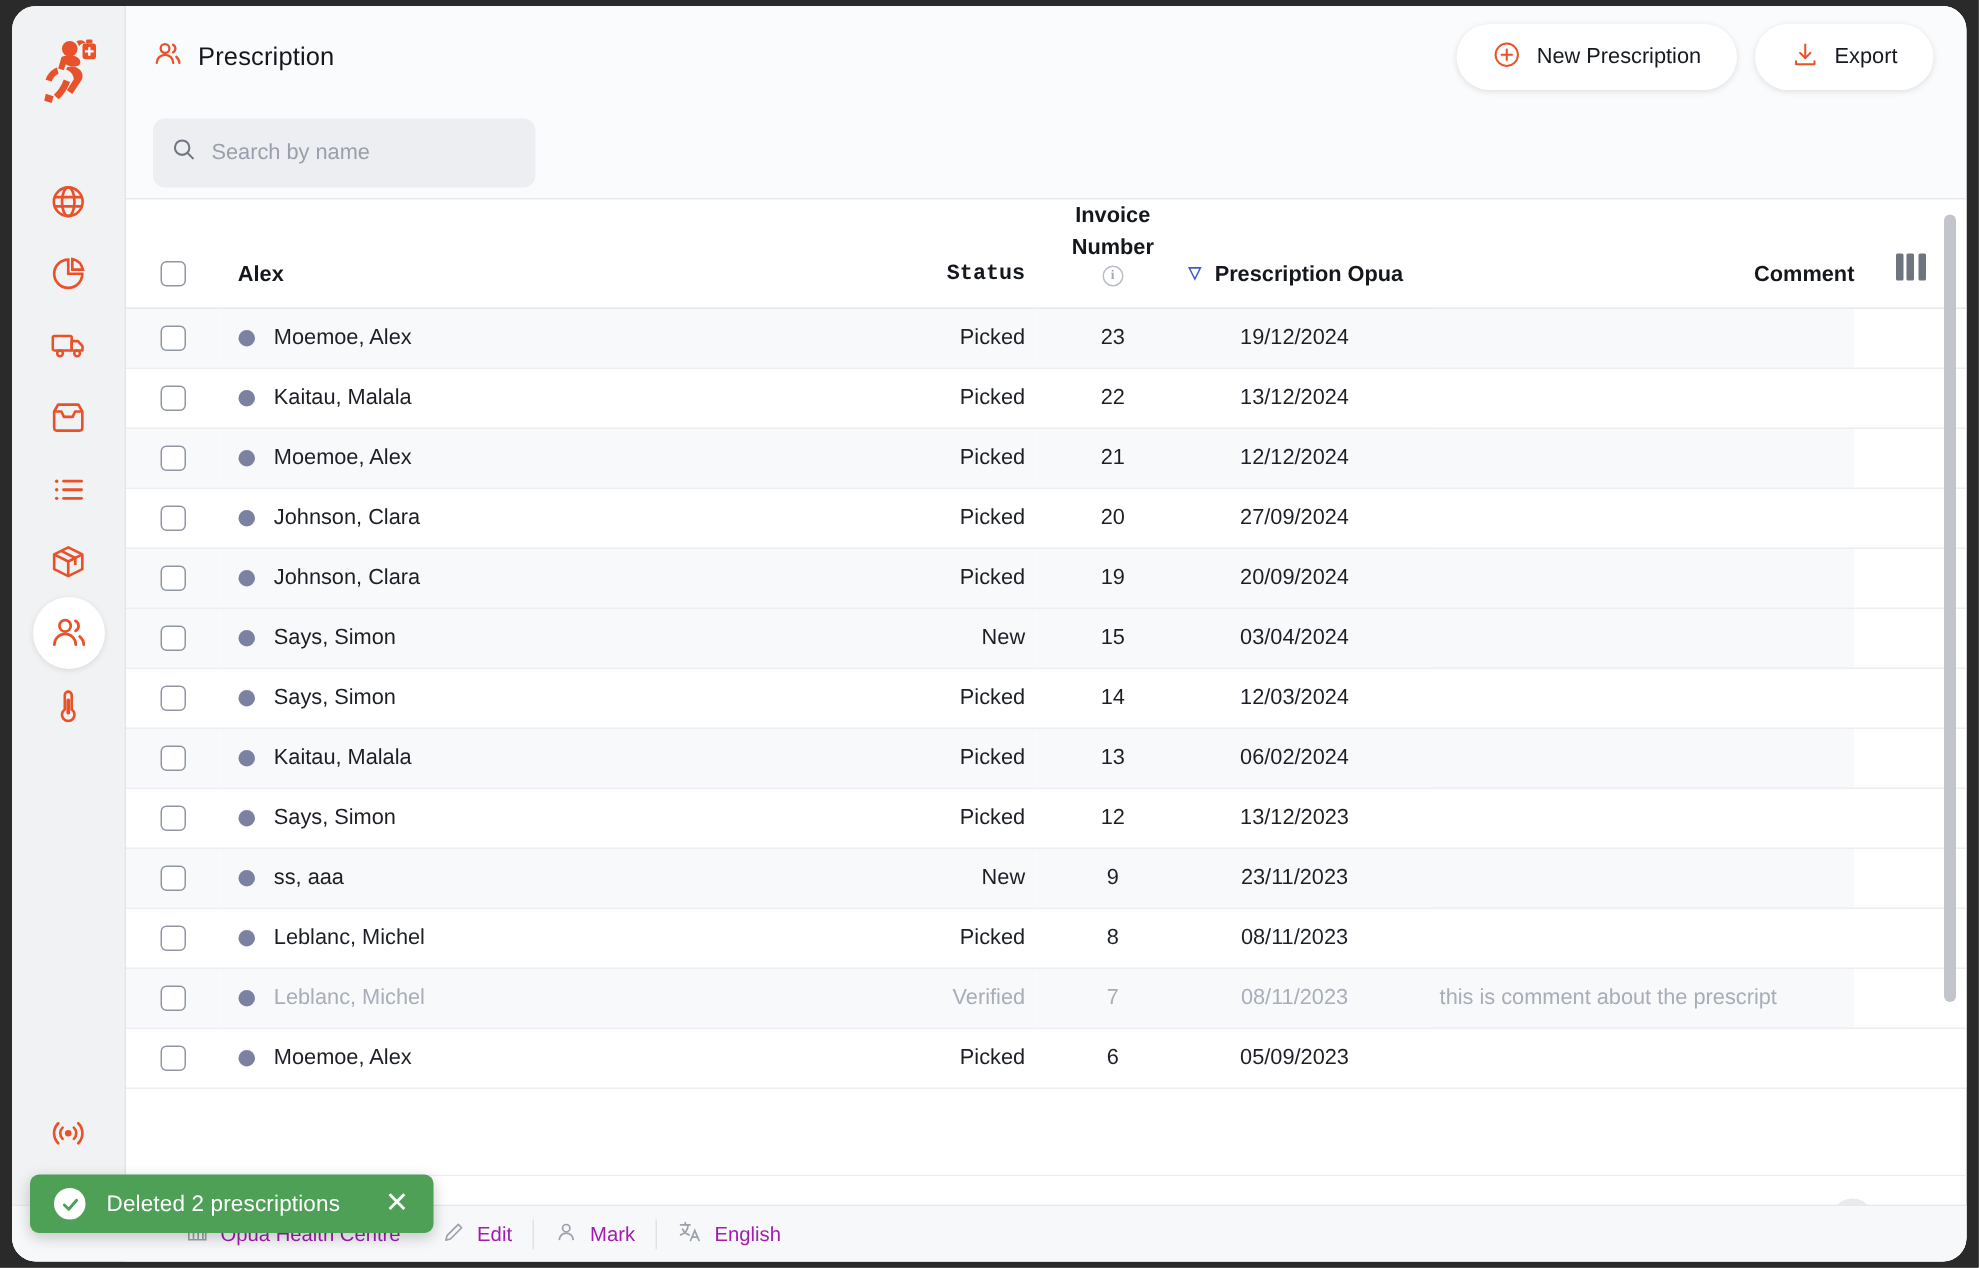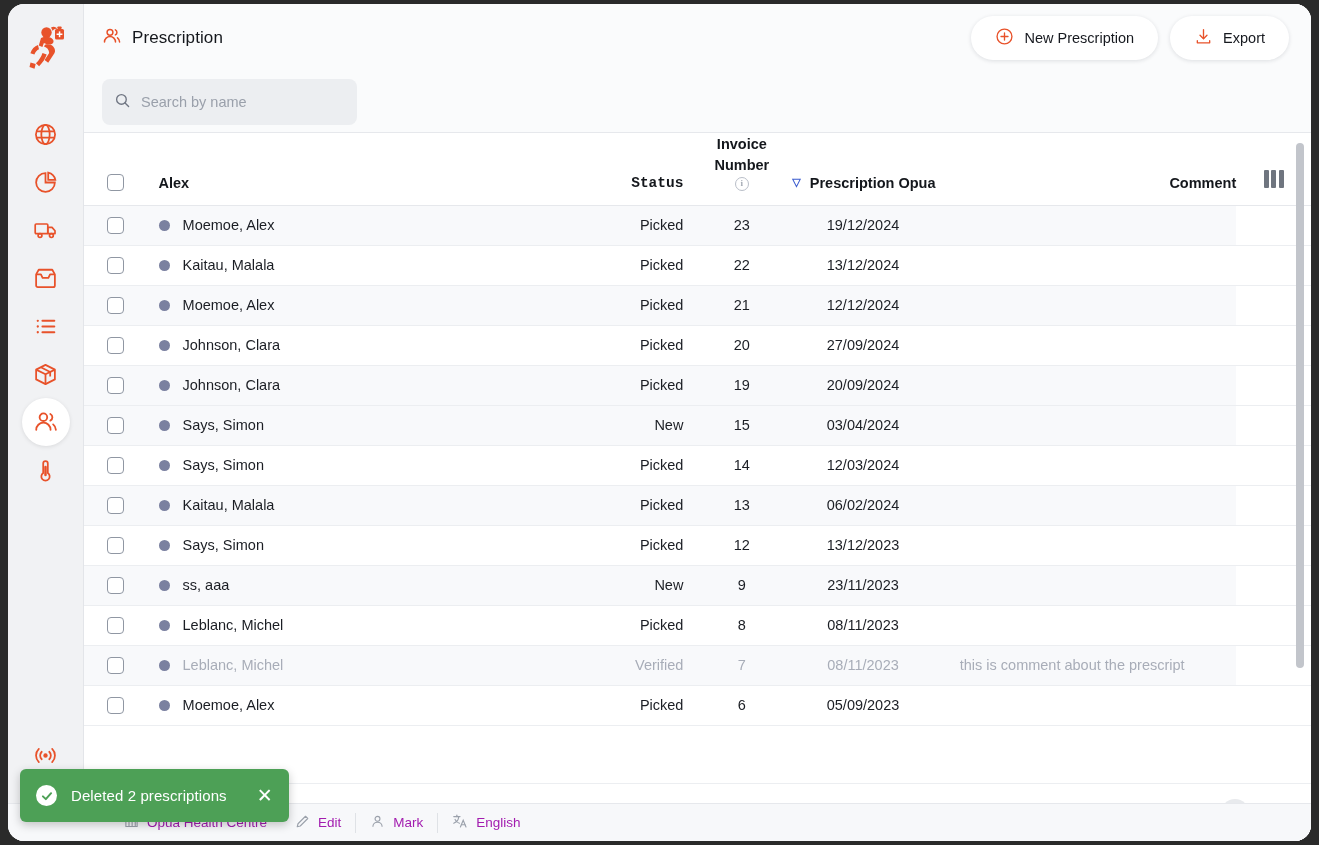--- a/index.html
+++ b/index.html
@@ -353,21 +353,21 @@
   .sb-sep {
     width: 1px; height: 20px;
     background: #dfe2e6;
   }
 
   
   .toast {
     position: absolute;
     left: 20px;
     bottom: 23px;
-    height: 53px;
+    height: 39px;
     background: #4da056;
     border-radius: 6px;
     display: flex;
     align-items: center;
     gap: 14px;
     padding: 0 16px 0 16px;
     box-shadow: 0 3px 10px rgba(0,0,0,0.22);
     z-index: 50;
   }
   .toast-msg {

